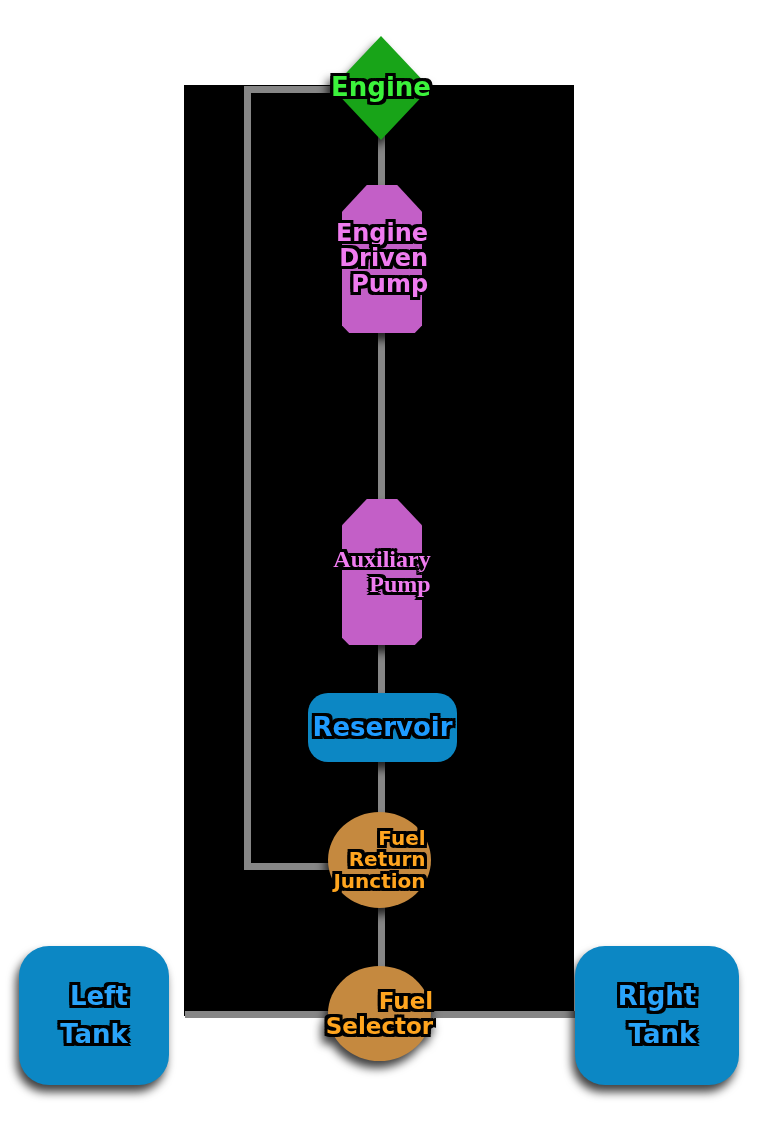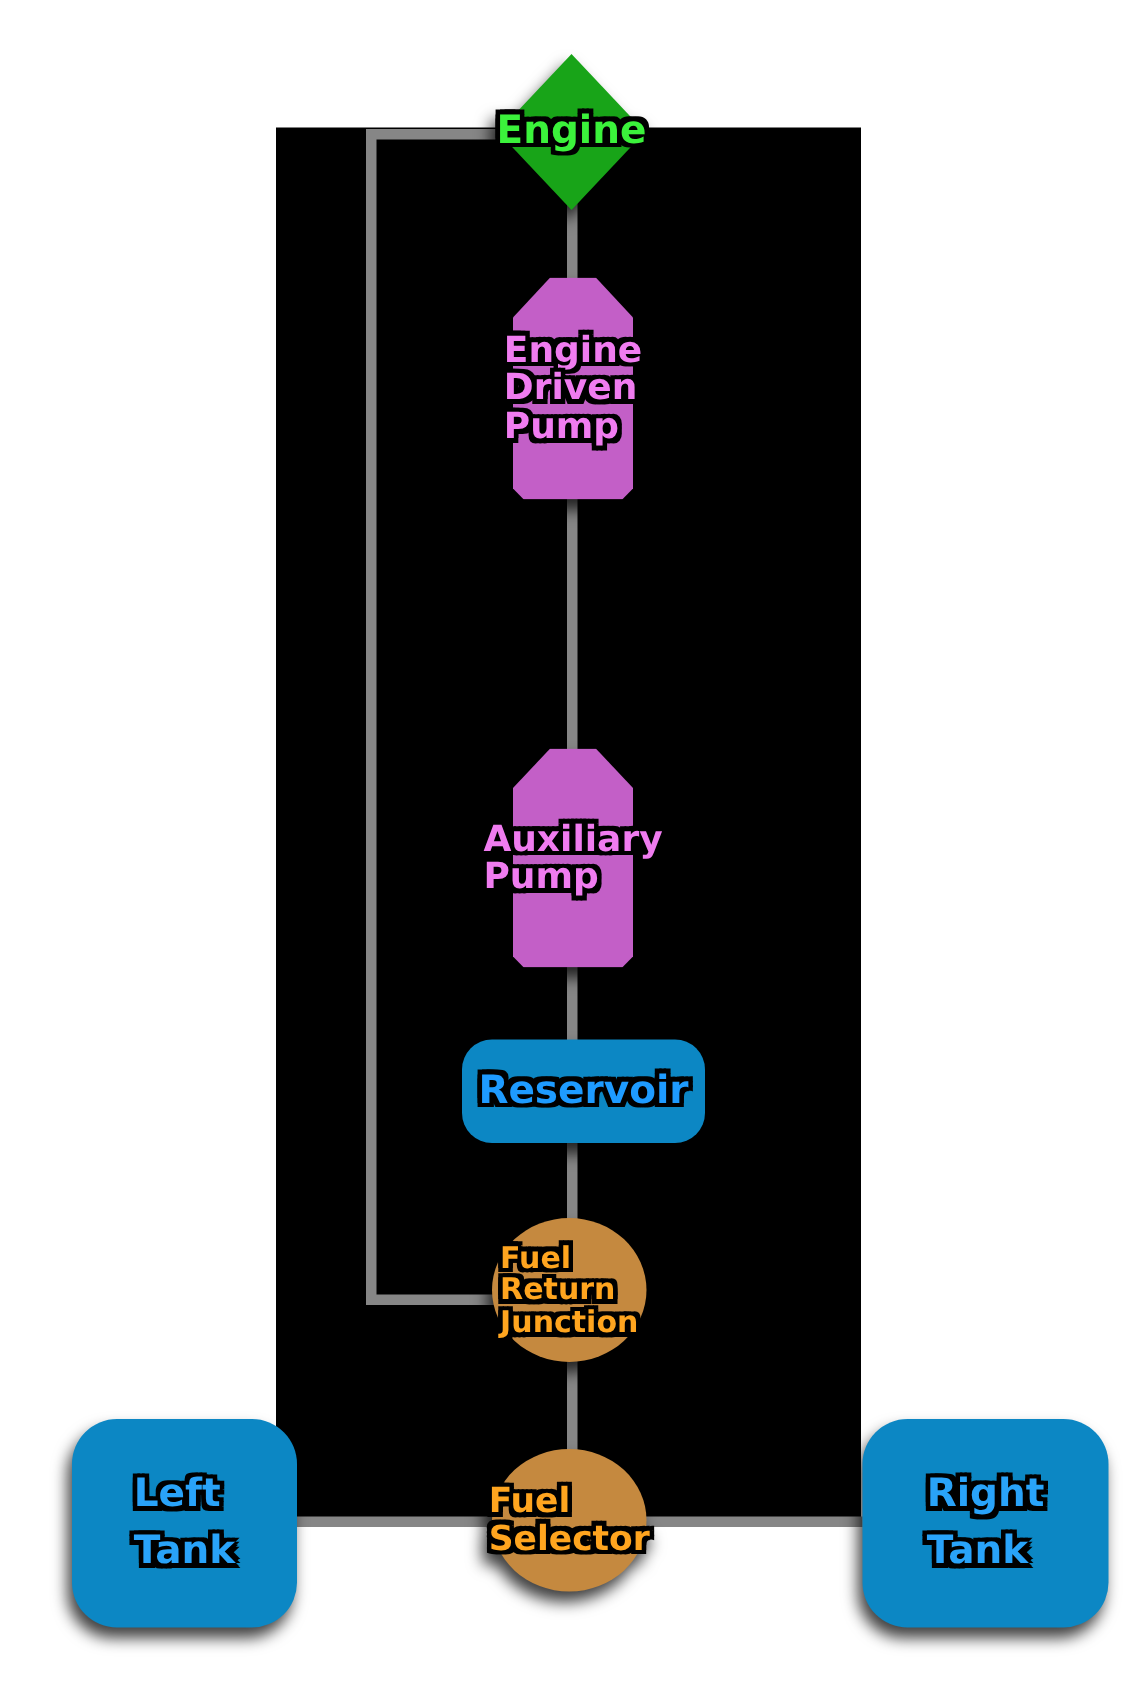--- a/index.html
+++ b/index.html
@@ -14,50 +14,50 @@
   .pipe-return-top{left:244px;top:86px;width:116px;height:7px;}
   .pipe-return-vert{left:244px;top:86px;width:7px;height:784px;}
   .pipe-return-bottom{left:244px;top:863px;width:137px;height:7px;}
   .pipe-main-vert{left:378px;top:88px;width:7px;height:927px;}
   .pipe-tank-horiz{left:185px;top:1011px;width:390px;height:7px;}
 
   
   .node{position:absolute;z-index:2;display:flex;align-items:center;justify-content:center;
         filter:drop-shadow(-3px 7px 5px rgba(0,0,0,0.75));}
   .shape{position:absolute;inset:0;z-index:0;}
-  .label{position:relative;z-index:1;font-weight:bold;text-align:left;white-space:pre-line;
+  .label{position:relative;z-index:1;font-weight:bold;text-align:right;white-space:pre-line;
          letter-spacing:0px;line-height:1.06;
          text-shadow:
            -3px 0 0 #000, 3px 0 0 #000, 0 -3px 0 #000, 0 3px 0 #000,
            -3px -3px 0 #000, 3px -3px 0 #000, -3px 3px 0 #000, 3px 3px 0 #000,
            -2px -2px 0 #000, 2px -2px 0 #000, -2px 2px 0 #000, 2px 2px 0 #000;}
 
   .node-engine{left:332px;top:36px;width:98px;height:104px;}
   .node-engine .shape{clip-path:polygon(50% 0%,100% 50%,50% 100%,0% 50%);}
   .node-engine .label{font-size:26px;}
 
   .node-edp{left:342px;top:185px;width:80px;height:148px;}
-  .node-aux{left:342px;top:499px;width:80px;height:146px;}
+  .node-aux{left:342px;top:499px;width:80px;height:146px;font-family:Liberation Serif, serif;}
   .shape-pump{clip-path:polygon(31% 0%,69% 0%,100% 18%,100% 95%,91% 100%,9% 100%,0% 95%,0% 18%);}
   .node-edp .label,.node-aux .label{font-size:24px;}
 
   .node-valve{left:346px;top:382px;width:74px;height:68px;}
   .node-valve .label{font-size:24px;}
 
-  .node-reservoir{left:308px;top:693px;width:162px;height:69px;}
+  .node-reservoir{left:308px;top:693px;width:149px;height:69px;}
   .node-reservoir .shape{border-radius:20px;}
   .node-reservoir .label{font-size:26px;}
 
   .node-junction{left:328px;top:812px;width:103px;height:96px;}
   .node-selector{left:328px;top:966px;width:103px;height:95px;}
   .shape-circle{border-radius:50%;}
   .node-junction .label{font-size:20px;}
   .node-selector .label{font-size:23px;}
 
-  .node-left-tank{left:48px;top:946px;width:150px;height:139px;}
+  .node-left-tank{left:19px;top:946px;width:150px;height:139px;}
   .node-right-tank{left:575px;top:946px;width:164px;height:139px;}
   .shape-tank{border-radius:30px;}
   .node-left-tank .label,.node-right-tank .label{font-size:26px;line-height:1.45;}
 </style>
 </head>
 <body>
 
 <div id="canvas">
 
   <div class="bg-panel" style="background: rgb(0, 0, 0);"></div>

